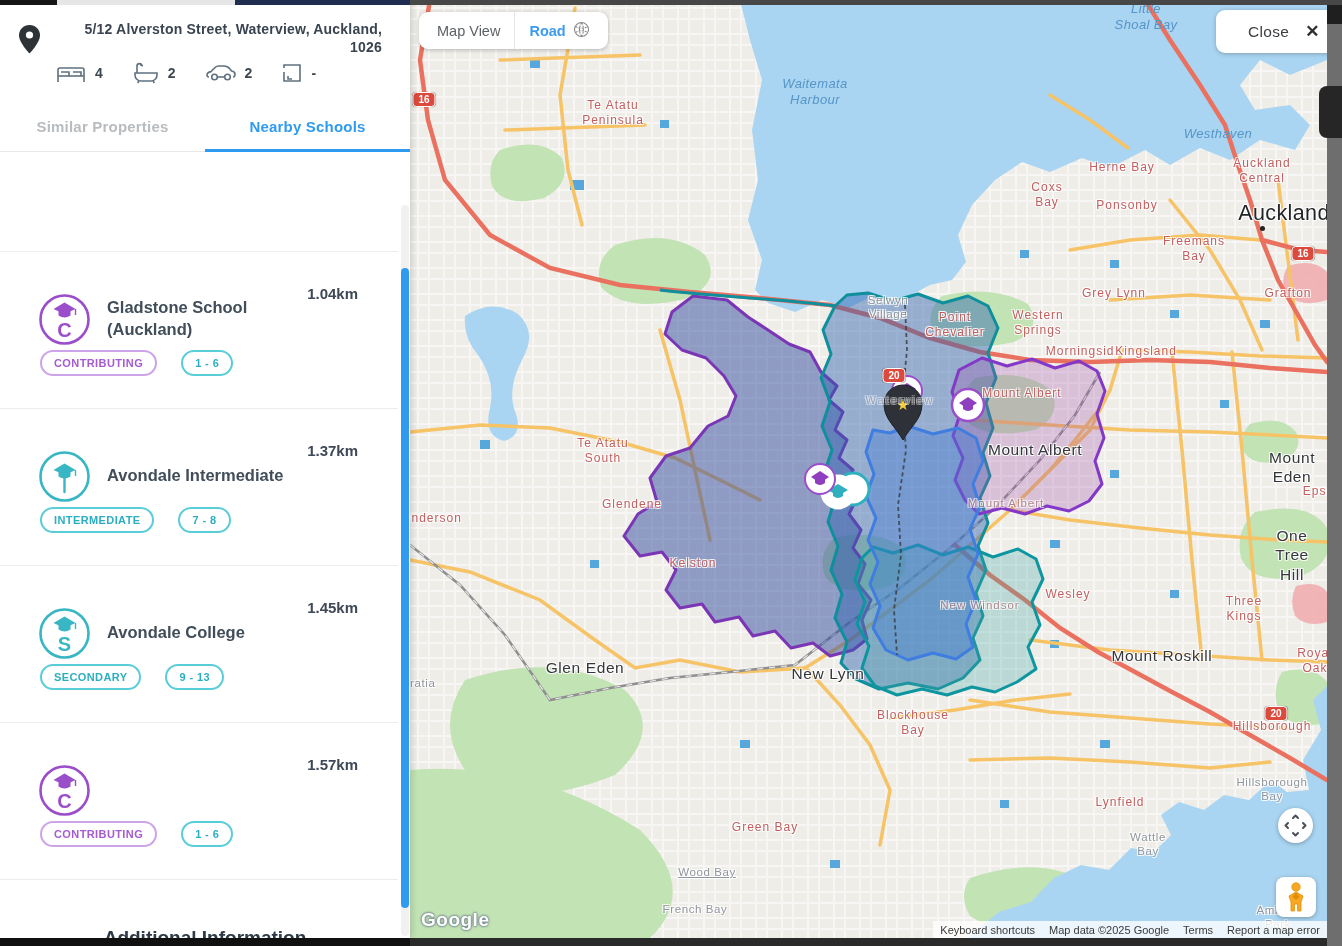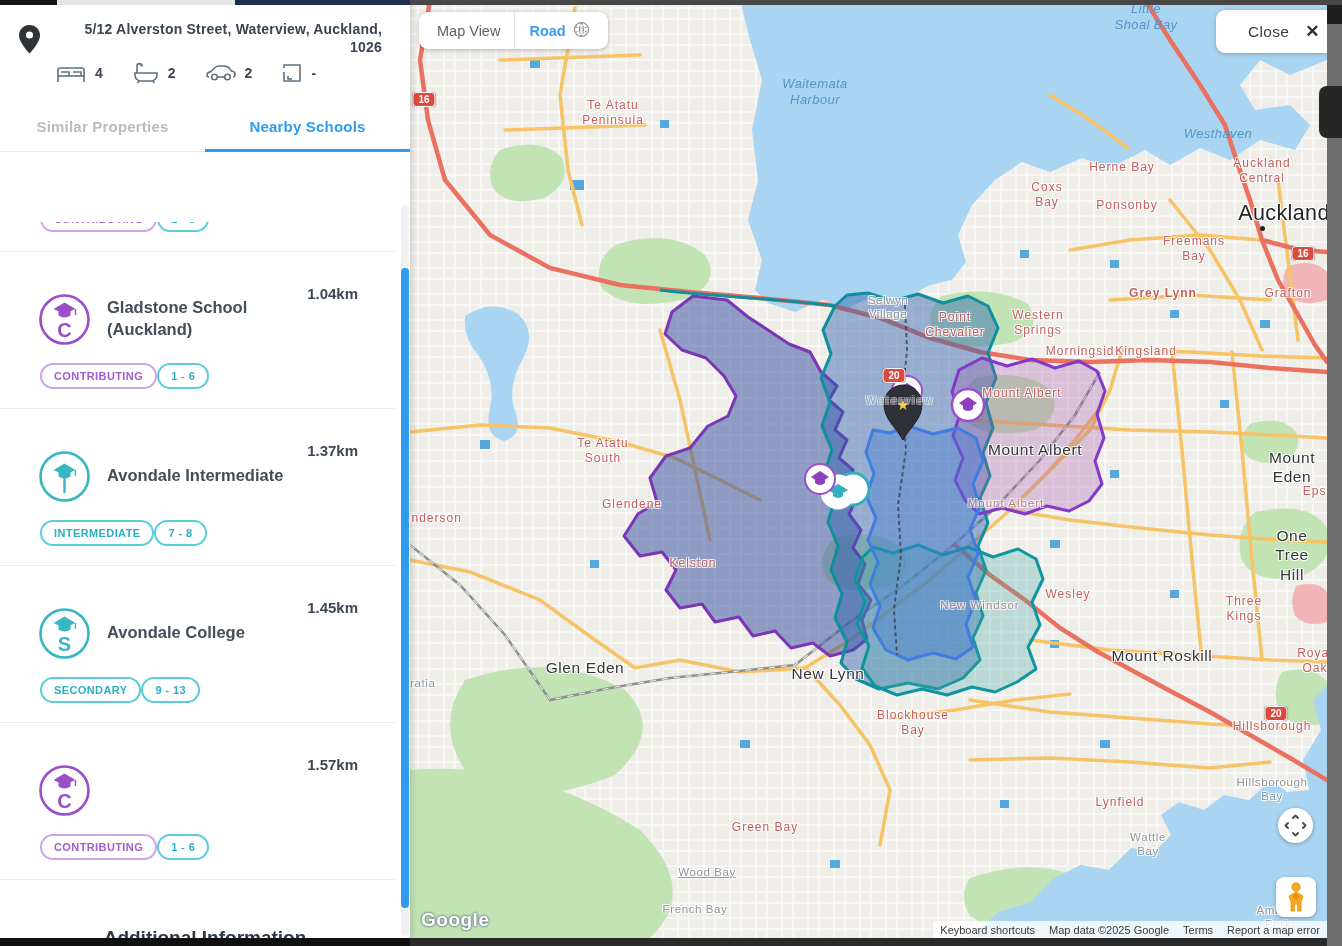--- a/index.html
+++ b/index.html
@@ -35,21 +35,21 @@
   .toggle-opt { flex:1; display:flex; align-items:center; justify-content:center; font-size:13.5px; font-weight:700; letter-spacing:.2px; border-radius:8px; cursor:pointer; }
   .toggle-opt.active { background:#fff; color:#2f9bf0; box-shadow:0 1px 3px rgba(0,0,0,.12); }
   .toggle-opt.rest { color:#4a4f55; }
 
   .school-list { position:absolute; top:222px; bottom:0; left:0; width:398px; overflow:hidden; }
   .school-scroll { position:relative; margin-top:-127px; } 
   .school-item { position:relative; height:157px; border-bottom:1px solid #ededed; background:#fff; cursor:pointer; }
   .s-distance { position:absolute; top:33px; right:40px; font-size:15px; font-weight:700; color:#3e4856; }
   .s-iconwrap { position:absolute; left:38px; top:41px; width:53px; height:53px; }
   .s-name { position:absolute; left:107px; top:37px; width:200px; min-height:58px; display:flex; align-items:center; font-size:16.5px; font-weight:600; color:#414e5a; line-height:1.35; }
-  .s-badges { position:absolute; left:40px; top:111px; display:flex; gap:0; }
+  .s-badges { position:absolute; left:40px; top:98px; display:flex; gap:24px; }
   .badge { font-size:11px; font-weight:700; letter-spacing:.4px; padding:5px 12px; border-radius:14px; background:#fff; white-space:nowrap; }
   .badge-purple { border:2px solid #cda4e9; color:#a55bd2; }
   .badge-teal { border:2px solid #59cdd8; color:#2bafc0; }
 
   .sb-scrollbar { position:absolute; right:1px; top:205px; bottom:2px; width:8px; background:#f1f1f1; border-radius:4px; z-index:8; }
   .sb-thumb { position:absolute; top:63px; width:8px; height:640px; background:#2f9bf0; border-radius:4px; }
   .sb-footer-heading { position:absolute; left:0; right:0; top:927px; text-align:center; font-size:19px; font-weight:700; color:#2e3a46; z-index:4; }
 
   
   .map { position:absolute; left:410px; top:0; width:917px; height:938px; overflow:hidden; background:#abd7f3; }
@@ -394,21 +394,21 @@
         <span class="ml ml-water" style="left: 808px; top: 126px;">Westhaven</span>
         <span class="ml ml-suburb" style="left: 712px; top: 160px;">Herne Bay</span>
         <span class="ml ml-suburb" style="left: 637px; top: 180px;">Coxs
 Bay</span>
         <span class="ml ml-suburb" style="left: 852px; top: 156px;">Auckland
 Central</span>
         <span class="ml ml-city-lg" style="left: 874px; top: 200px;">Auckland</span>
         <span class="ml ml-suburb" style="left: 717px; top: 198px;">Ponsonby</span>
         <span class="ml ml-suburb" style="left: 784px; top: 234px;">Freemans
 Bay</span>
-        <span class="ml ml-suburb" style="left: 753px; top: 286px; font-weight: bold;">Grey Lynn</span>
+        <span class="ml ml-suburb" style="left: 704px; top: 286px;">Grey Lynn</span>
         <span class="ml ml-suburb" style="left: 878px; top: 286px;">Grafton</span>
         <span class="ml ml-suburb" style="left: 628px; top: 308px;">Western
 Springs</span>
         <span class="ml ml-suburb" style="left: 545px; top: 310px;">Point
 Chevalier</span>
         <span class="ml ml-minor" style="left: 478px; top: 293px;">Selwyn
 Village</span>
         <span class="ml ml-suburb" style="left: 203px; top: 98px;">Te Atatu
 Peninsula</span>
         <span class="ml ml-suburb" style="left: 193px; top: 436px;">Te Atatu

